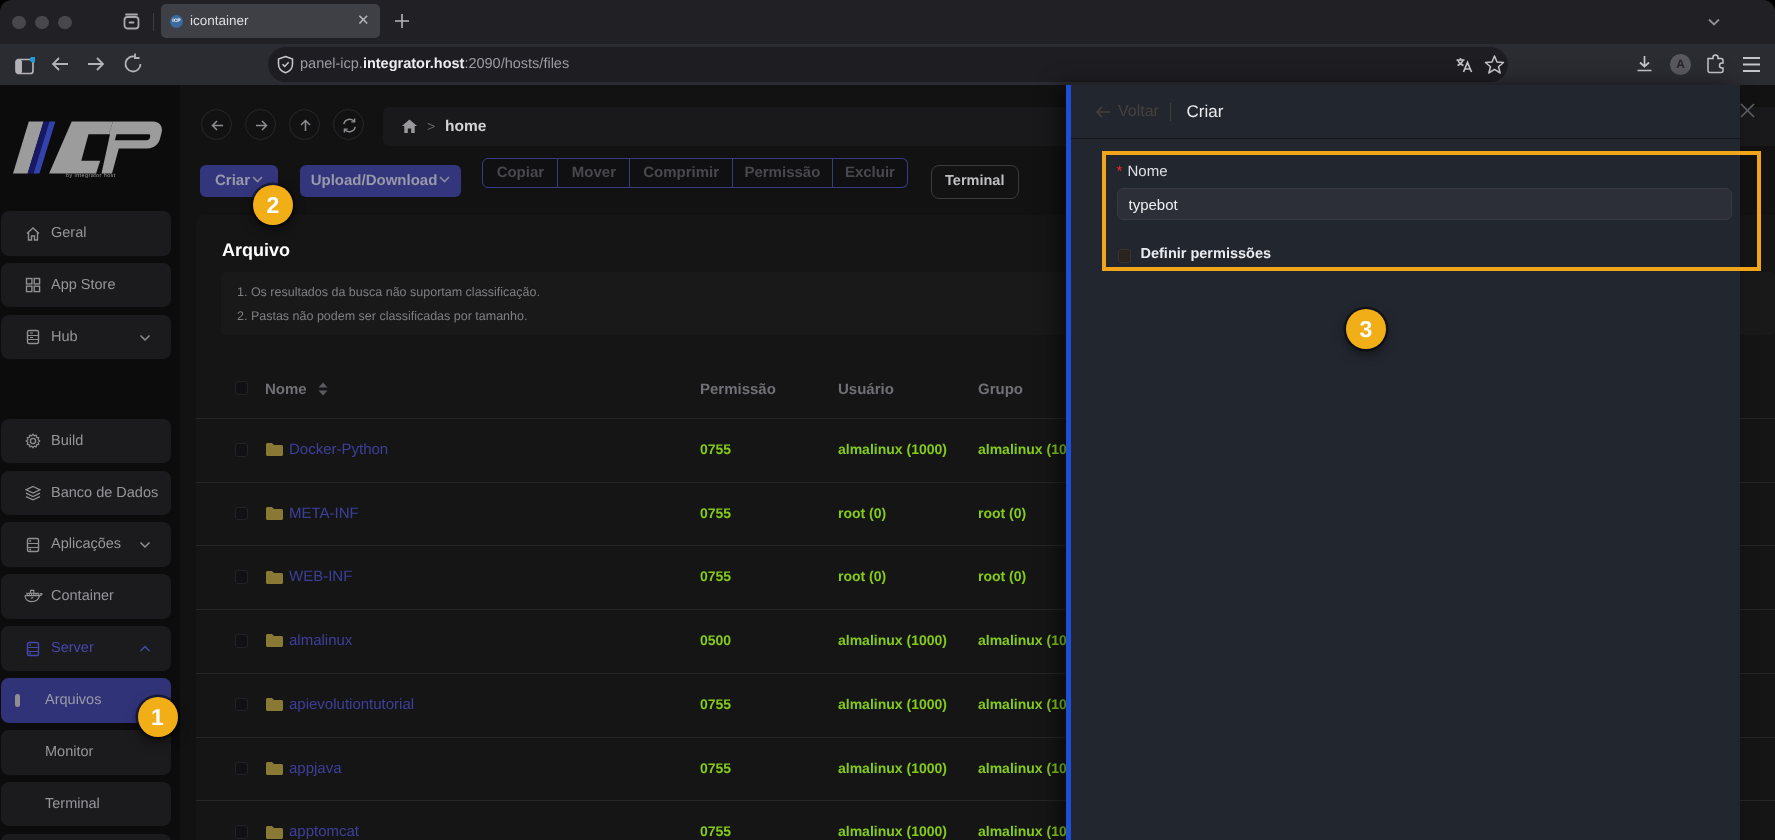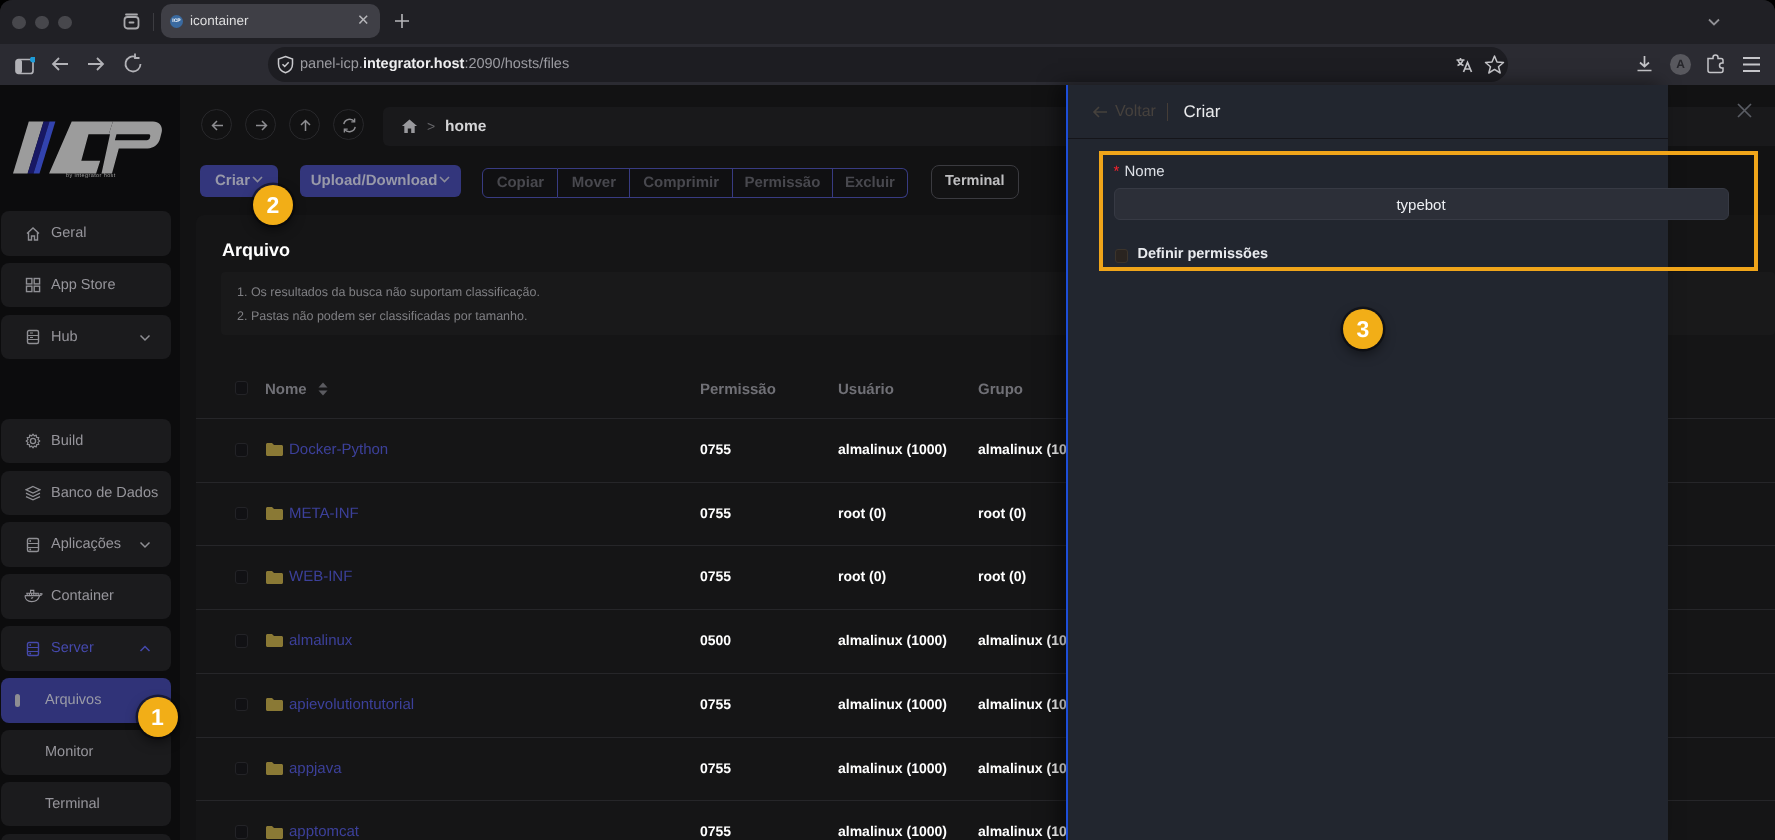--- a/index.html
+++ b/index.html
@@ -5,21 +5,21 @@
   * { margin:0; padding:0; box-sizing:border-box; }
   html,body { width:1775px; height:840px; background:#000; overflow:hidden; }
   body { font-family:"Liberation Sans", sans-serif; -webkit-font-smoothing:antialiased; text-rendering:geometricPrecision; }
   #win { position:absolute; left:0; top:0; width:1775px; height:840px; border-radius:12px 12px 0 0; overflow:hidden; background:#121212; transform:translateZ(0); will-change:transform; }
   .abs { position:absolute; }
 
   
   #tabbar { position:absolute; left:0; top:0; width:1775px; height:44px; background:#202025; }
   .tl { position:absolute; top:15.5px; width:13.5px; height:13.5px; border-radius:50%; background:#47474c; }
   #tabsep { position:absolute; left:153px; top:13px; width:1px; height:18px; background:#3c3c41; }
-  #tab { position:absolute; left:161px; top:4px; width:219px; height:34px; background:#3f3f46; border-radius:10px; }
+  #tab { position:absolute; left:161px; top:4px; width:219px; height:34px; background:#3f3f46; border-radius:5px; }
   #fav { position:absolute; left:9px; top:10.5px; width:13px; height:13px; border-radius:50%; background:#3a6aa0; color:#fff; font-size:5px; font-weight:bold; text-align:center; line-height:13px; }
   #tabtitle { position:absolute; left:29px; top:0; height:34px; line-height:34px; color:#dededf; font-size:13.5px; font-weight:500; }
   #tabclose { position:absolute; left:196px; top:0px; height:34px; line-height:33px; color:#b6b6ba; font-size:15px; }
   #newtab { position:absolute; left:392px; top:11px; width:20px; height:20px; color:#b6b6ba; }
   #tabchev { position:absolute; left:1705px; top:13px; }
 
   #urlrow { position:absolute; left:0; top:44px; width:1775px; height:41px; background:#2b2b32; }
   #urlfield { position:absolute; left:268px; top:3px; width:1240px; height:35px; border-radius:17.5px; background:#1d1d22; color:#9b9ba1; font-size:14.5px; line-height:35px; }
   #urltext { position:absolute; left:32px; top:0; white-space:nowrap; }
   #urltext b { color:#ededef; font-weight:700; }
@@ -43,21 +43,21 @@
   .navcirc svg { position:absolute; left:7px; top:7px; }
   #crumb { position:absolute; left:203px; top:22px; width:1560px; height:39px; background:#19191b; border-radius:6px; }
   #crumb .home { position:absolute; left:18px; top:11px; }
   #crumb .gt { position:absolute; left:44px; top:0; line-height:39px; color:#66666a; font-size:14px; }
   #crumb .cur { position:absolute; left:62px; top:0; line-height:39px; color:#d4d4d6; font-size:15.5px; font-weight:700; }
 
   .btn { position:absolute; top:80px; height:32px; border-radius:6px; font-size:15px; font-weight:600; text-align:center; }
   .btn.primary { background:#33367c; color:#9899a9; }
   .btn .bt { display:inline-block; line-height:32px; }
   .btn .chev { display:inline-block; margin-left:2px; position:relative; top:-2px; }
-  #btngroup { position:absolute; left:302.4px; top:83px; height:30px; display:flex; }
+  #btngroup { position:absolute; left:302.4px; top:73px; height:30px; display:flex; }
   #btngroup .gb { height:30px; border:1px solid #383b82; border-left-width:0; color:#48484e; font-size:15px; font-weight:600; line-height:28px; text-align:center; background:#101012; }
   #btngroup .gb:first-child { border-left-width:1px; border-radius:6px 0 0 6px; }
   #btngroup .gb:last-child { border-radius:0 6px 6px 0; }
   #terminalbtn { position:absolute; left:751px; top:79.5px; width:87.5px; height:34px; border:1.5px solid #3b3b40; border-radius:8px; color:#bfbfc1; font-size:14.5px; font-weight:600; text-align:center; line-height:31px; background:#131314; }
 
   #card { position:absolute; left:16px; top:130px; width:1579px; height:625px; background:#151516; border-radius:8px 0 0 0; }
   #card h2 { position:absolute; left:26px; top:25px; font-size:18px; font-weight:700; color:#ffffff; }
   #notes { position:absolute; left:25px; top:57px; width:1554px; height:63px; background:#19191a; border-radius:4px; color:#7f7f83; font-size:12.5px; }
   #notes div { position:absolute; left:16px; }
   #notes .n1 { top:13px; }
@@ -69,35 +69,35 @@
   .trow .cb { position:absolute; left:38.5px; top:50%; margin-top:-6.75px; width:13.5px; height:13.5px; border-radius:3px; background:#111114; border:1px solid #232327; }
   .hline { position:absolute; left:0; width:1579px; height:1px; background:#262629; }
   .hdr { color:#707076; font-size:15px; font-weight:700; }
   .cell { position:absolute; top:0; height:100%; line-height:63.7px; white-space:nowrap; }
   .c-name { left:93px; }
   .c-perm { left:504px; }
   .c-user { left:642px; }
   .c-grp  { left:782px; }
   .fold { position:absolute; left:69px; top:50%; margin-top:-7.5px; }
   .fname { position:absolute; left:93px; top:0; height:100%; line-height:63.7px; color:#3c409a; font-size:15px; }
-  .val { color:#ffffff; font-size:14px; font-weight:700; }
-
-  
-  #drawer { position:absolute; left:1066px; top:0; width:602px; height:755px; background:#22262f; border-left:2px solid #1d4ed8; box-shadow:-8px 0 18px rgba(0,0,0,0.5); }
+  .val { color:#84cc16; font-size:14px; font-weight:700; }
+
+  
+  #drawer { position:absolute; left:1066px; top:0; width:674px; height:755px; background:#22262f; border-left:5px solid #1d4ed8; box-shadow:-8px 0 18px rgba(0,0,0,0.5); }
   #dhead { position:absolute; left:0; top:0; width:100%; height:54px; border-bottom:1px solid #15151a; }
   #dhead .back { position:absolute; left:24px; top:20px; }
   #dhead .voltar { position:absolute; left:47px; top:0; line-height:54px; color:#46413d; font-size:16px; }
   #dhead .divd { position:absolute; left:99px; top:18px; width:1px; height:18px; background:#453d37; }
   #dhead .title { position:absolute; left:115.5px; top:0; line-height:54px; color:#e9eaec; font-size:17px; font-weight:500; }
   #dhead .close { position:absolute; left:668px; top:17px; }
 
   #obox { position:absolute; left:30.5px; top:66px; width:659px; height:120px; border:4.5px solid #f0a51a; }
   #obox .req { position:absolute; left:11px; top:8px; color:#f5222d; font-size:15px; }
   #obox .nm { position:absolute; left:22px; top:8px; color:#dde0e6; font-size:15px; }
-  #obox input { position:absolute; left:11px; top:33px; width:615px; height:32px; background:#2c2f38; border:1px solid #373a44; border-radius:6px; color:#eceef2; font-size:15px; font-family:"Liberation Sans",sans-serif; padding:0 11px; outline:none;text-align:center; }
+  #obox input { position:absolute; left:11px; top:33px; width:615px; height:32px; background:#2c2f38; border:1px solid #373a44; border-radius:6px; color:#eceef2; font-size:15px; font-family:"Liberation Sans",sans-serif; padding:0 11px; outline:none; }
   #obox .cbx { position:absolute; left:12px; top:94px; width:13.5px; height:13.5px; border-radius:3px; background:#2a2420; border:1px solid #3c342b; }
   #obox .cbl { position:absolute; left:35px; top:91px; color:#e9ebef; font-size:14.5px; font-weight:700; }
 
   .numcirc { position:absolute; width:40px; height:40px; border-radius:50%; background:#f2ae17; color:#fff; font-size:23px; font-weight:700; text-align:center; line-height:40px; box-shadow:0 0 0 2.5px rgba(8,8,11,0.55), 0 5px 12px rgba(0,0,0,0.5); z-index:50; }
 </style>
 </head>
 <body>
 <div id="win">
 
   <div id="tabbar">

